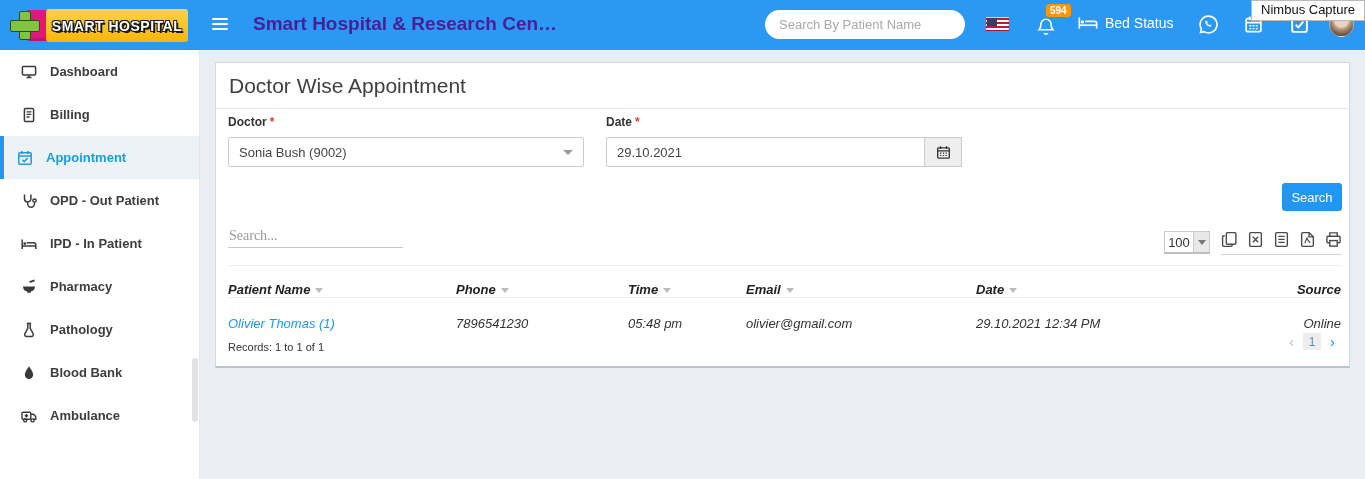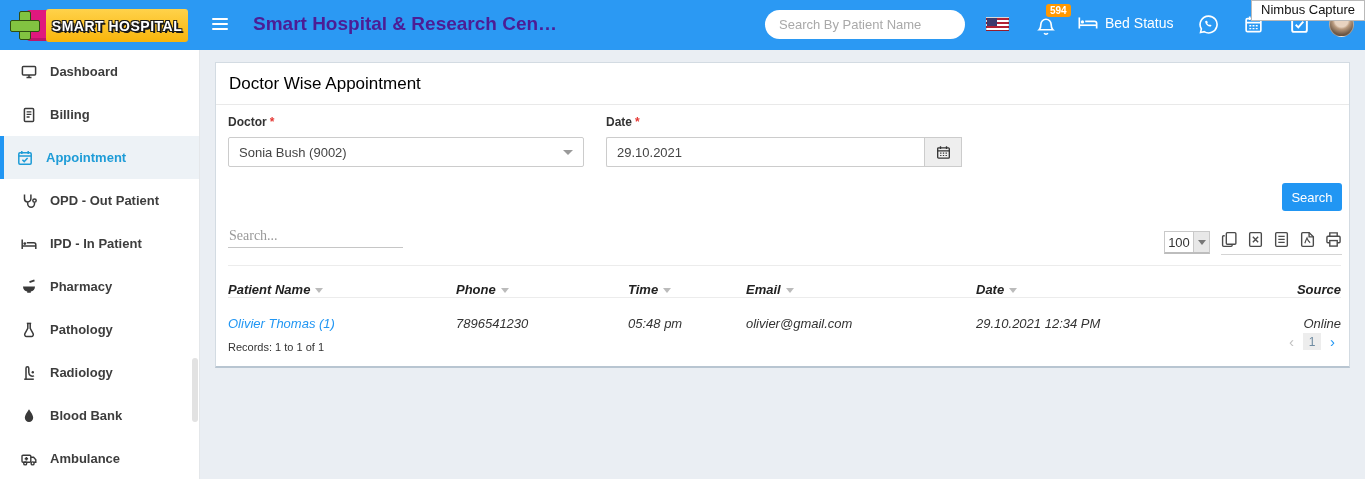--- a/index.html
+++ b/index.html
@@ -42,21 +42,21 @@
   
   .sidebar { position:absolute; left:0; top:50px; width:200px; height:429px; background:#fff; border-right:1px solid #e4e7ea; z-index:4; }
   .side-item { height:43px; display:flex; align-items:center; gap:13px; padding-left:17px; color:#3d3d3d; font-size:13px; font-weight:600; cursor:pointer; border-left:4px solid transparent; }
   .side-item svg { flex:0 0 16px; color:#3a3a3a; }
   .side-item.active { background:#edf2f6; border-left:4px solid #2196f3; color:#1e9cd7; padding-left:13px; }
   .side-item.active svg { color:#1e9cd7; }
   .side-scroll { position:absolute; right:1px; top:308px; width:6px; height:64px; background:#e2e2e2; border-radius:3px; }
 
   
   .panel { position:absolute; left:215px; top:62px; width:1135px; height:306px; background:#fff; border:1px solid #d3dbe2; border-bottom:2px solid #b8c5d1; }
-  .panel-title { padding:11px 13px 10px 13px; font-size:17px; color:#000000; border-bottom:1px solid #e9e9e9; }
+  .panel-title { padding:11px 13px 10px 13px; font-size:21px; color:#404040; border-bottom:1px solid #e9e9e9; }
 
   .form-label { position:absolute; font-size:12px; font-weight:700; color:#333; }
   .req { color:#e53935; margin-left:3px; }
 
   .fake-select { position:absolute; left:12px; top:74px; width:356px; height:30px; border:1px solid #ccc; border-radius:2px; display:flex; align-items:center; padding:0 10px; font-size:13px; color:#444; cursor:pointer; background:#fff; }
   .fake-select .sel-caret { margin-left:auto; width:0; height:0; border-left:5px solid transparent; border-right:5px solid transparent; border-top:5px solid #9a9a9a; }
 
   .date-wrap { position:absolute; left:390px; top:74px; width:356px; height:30px; display:flex; }
   .date-wrap input { flex:1; border:1px solid #ccc; border-right:none; border-radius:2px 0 0 2px; padding:0 10px; font-size:13px; color:#444; outline:none; font-family:inherit; }
   .date-addon { width:38px; border:1px solid #ccc; background:#eee; display:flex; align-items:center; justify-content:center; color:#333; cursor:pointer; }
@@ -223,28 +223,20 @@
   </div>
 
   <div class="side-item">
     <svg width="16" height="16" viewBox="0 0 16 16" fill="none" stroke="currentColor" stroke-width="1.5">
       <path d="M5.8 1.4h4.4"></path>
       <path d="M6.8 1.4v5L3.9 11.7a1.9 1.9 0 0 0 1.7 2.8h4.8a1.9 1.9 0 0 0 1.7-2.8L9.2 6.4v-5"></path>
     </svg>
     <span>Pathology</span>
   </div>
 
-  <div class="side-item">
-    <svg width="16" height="16" viewBox="0 0 16 16" fill="none" stroke="currentColor" stroke-width="1.5">
-      <path d="M3.2 14.2h9.6"></path>
-      <path d="M5 14V3.2a1.4 1.4 0 0 1 2.8 0v4.4a3.6 3.6 0 0 0 5.2 3.2"></path>
-      <circle cx="11.8" cy="7.2" r="1.2" fill="currentColor" stroke="none"></circle>
-    </svg>
-    <span>Radiology</span>
-  </div>
 
   <div class="side-item">
     <svg width="16" height="16" viewBox="0 0 16 16">
       <path d="M8 1.2C5.8 4.6 3.8 7.2 3.8 9.8a4.2 4.2 0 0 0 8.4 0c0-2.6-2-5.2-4.2-8.6z" fill="currentColor"></path>
     </svg>
     <span>Blood Bank</span>
   </div>
 
   <div class="side-item">
     <svg width="16" height="16" viewBox="0 0 16 16" fill="none" stroke="currentColor" stroke-width="1.4">

